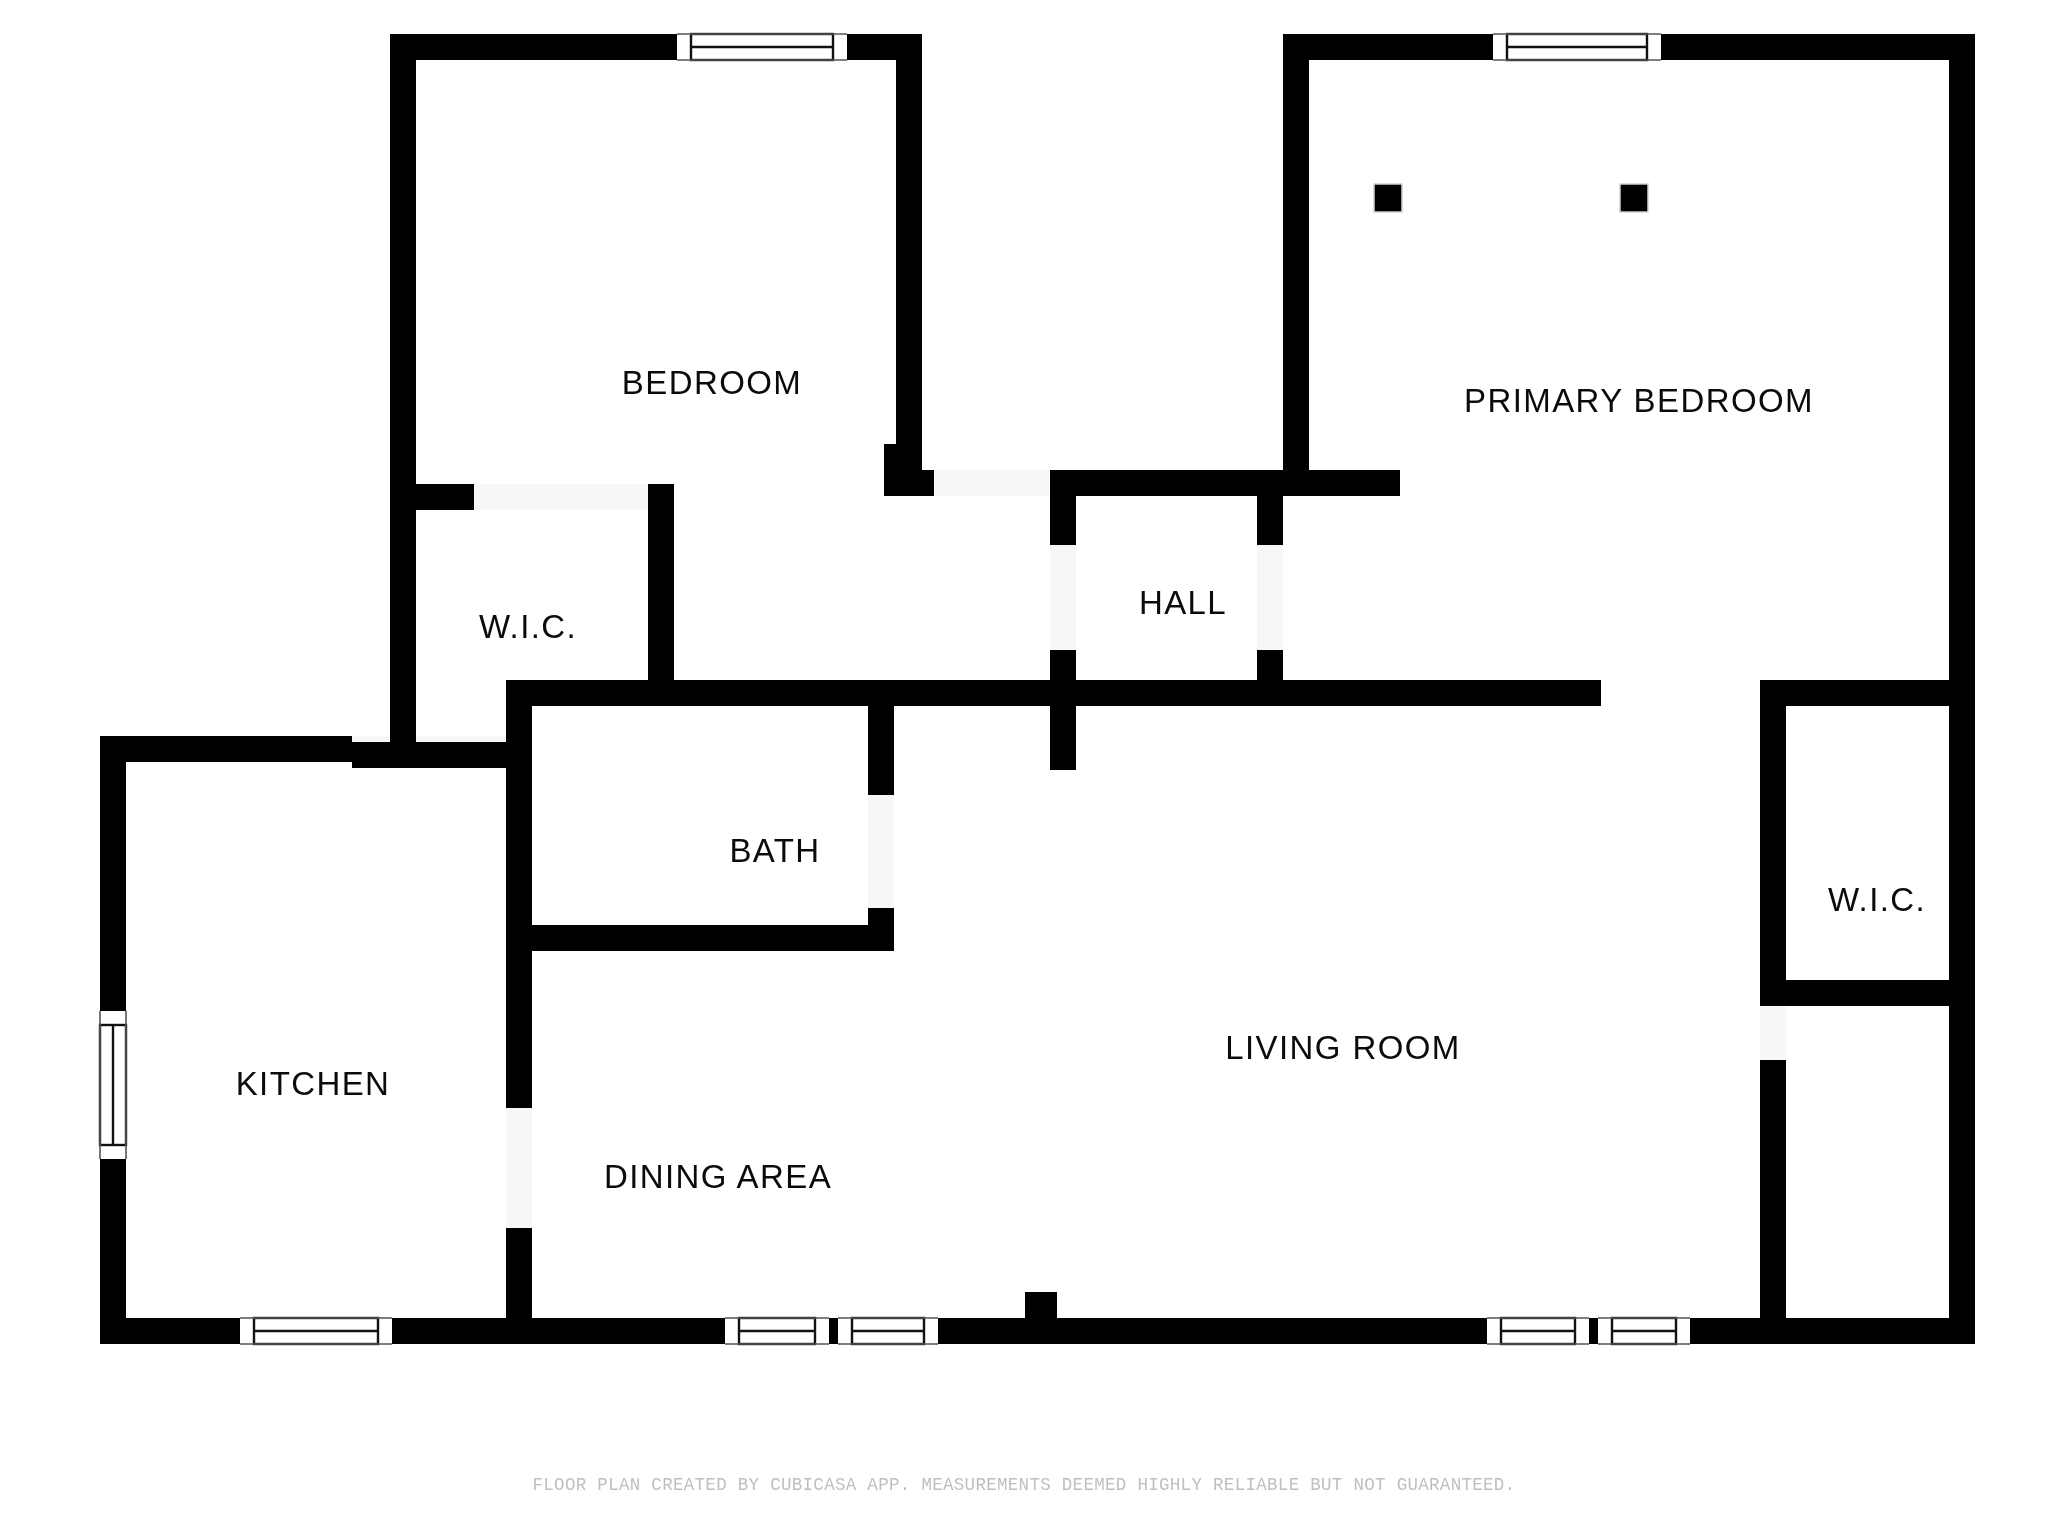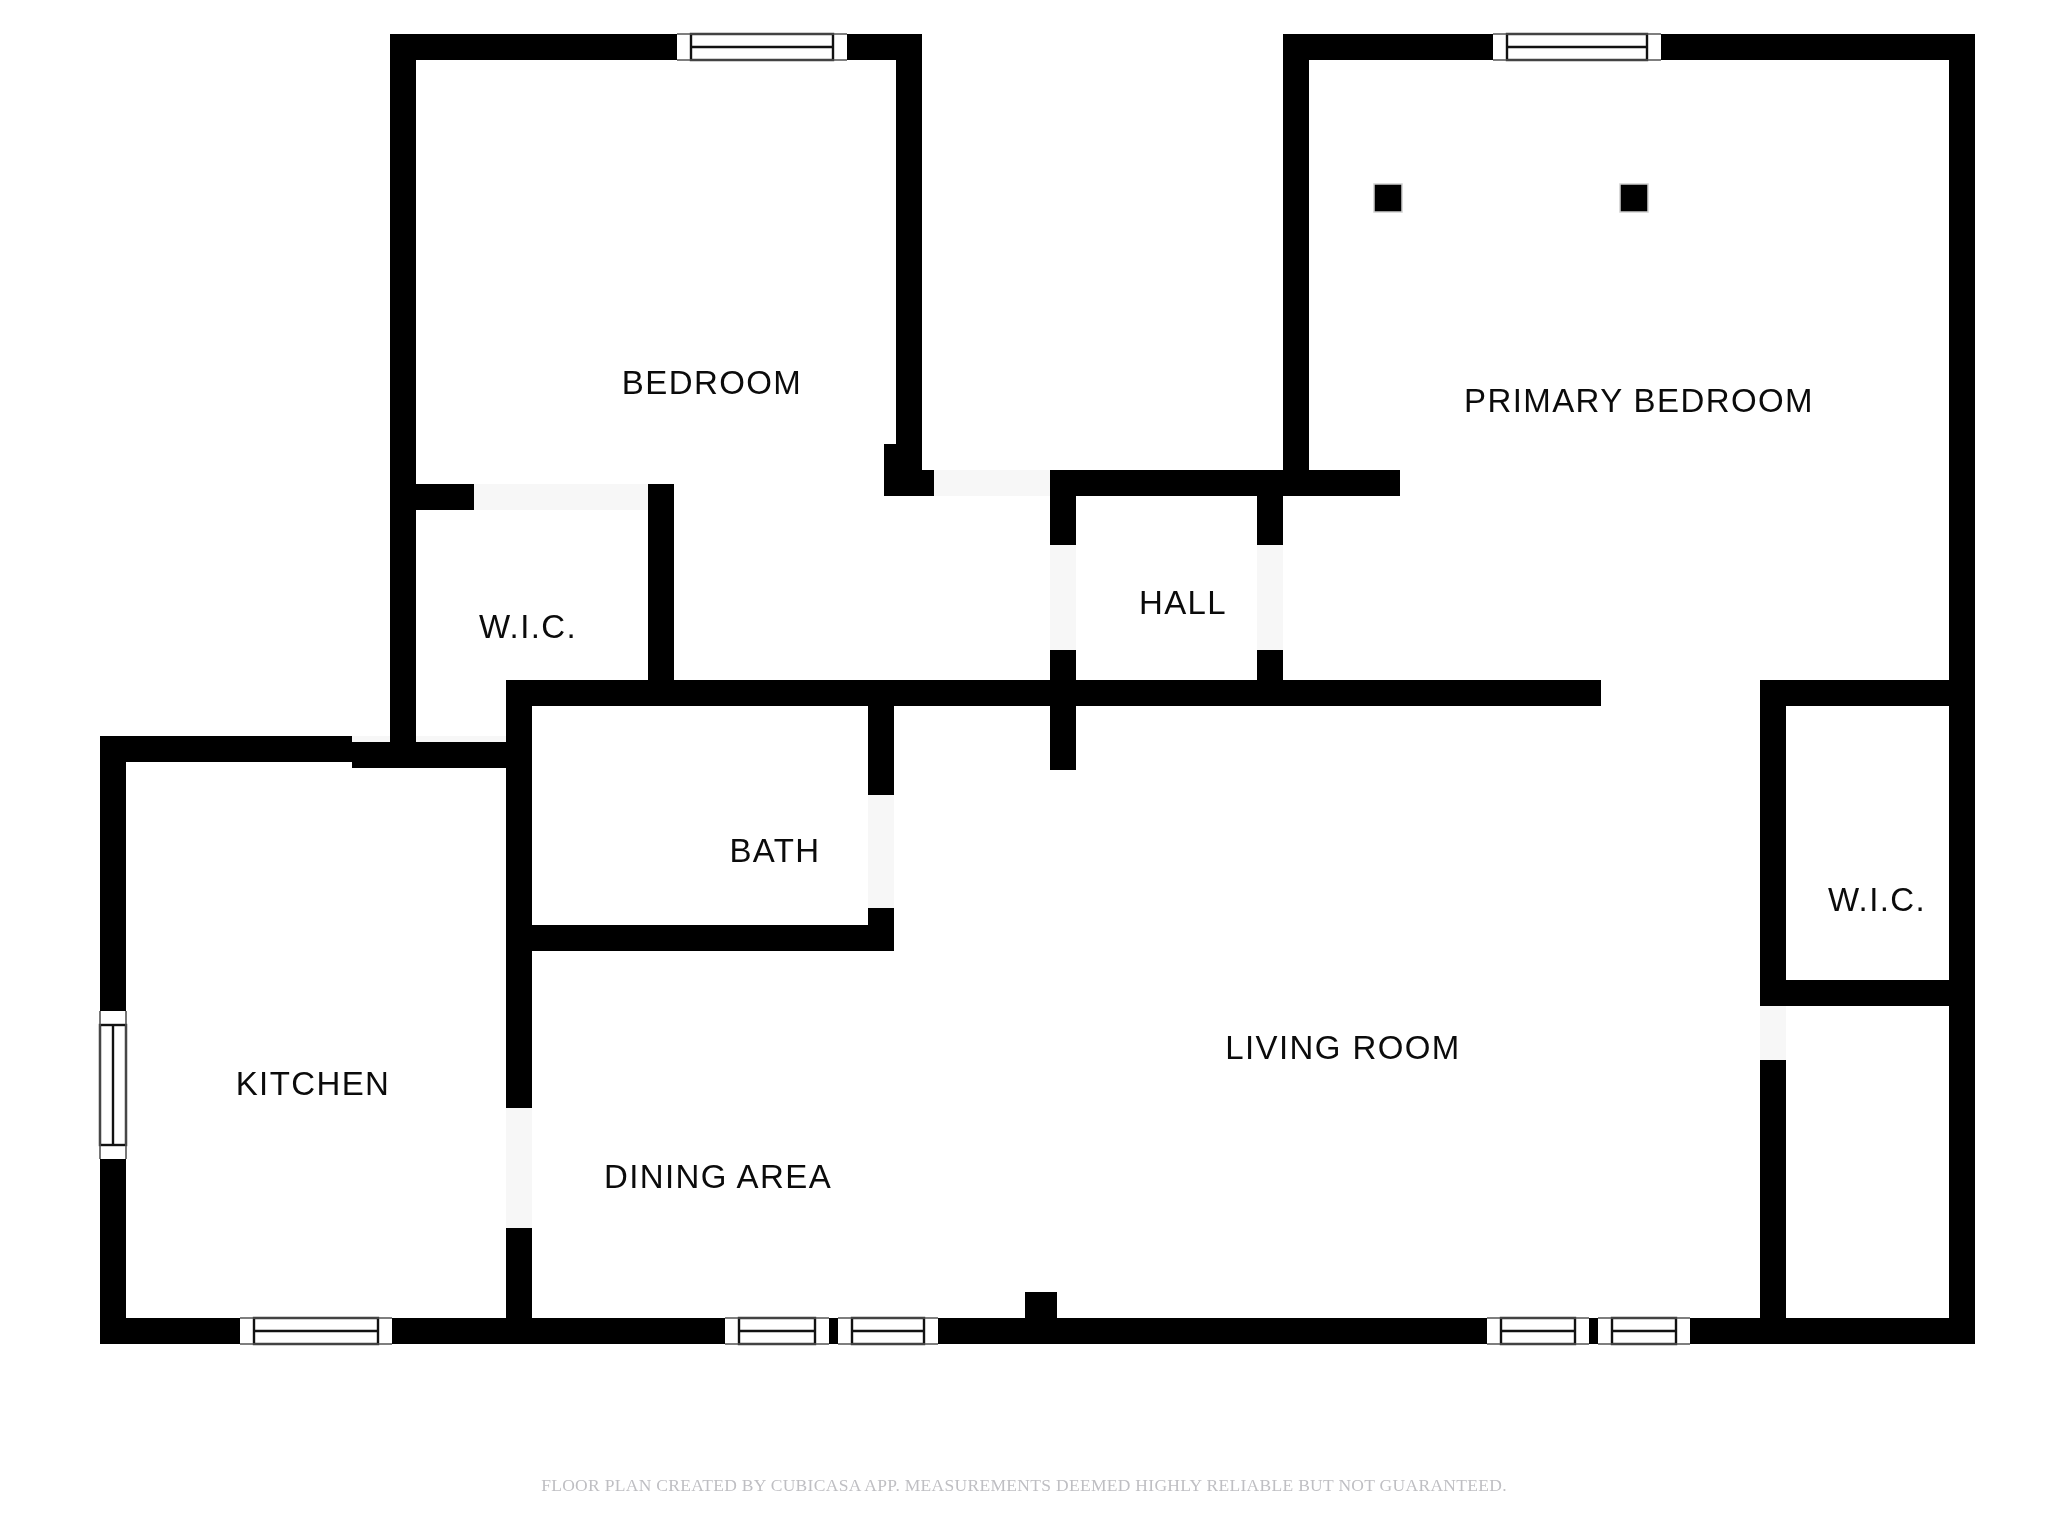--- a/index.html
+++ b/index.html
@@ -32,21 +32,21 @@
     fill: #0b0b0b;
     text-anchor: middle;
     dominant-baseline: middle;
   }
   .footer-note {
     position: absolute;
     left: 0;
     top: 1475px;
     width: 2048px;
     text-align: center;
-    font-family: Liberation Serif, serif;
+    font-family: Liberation Mono, monospace;
     font-size: 17.5px;
     letter-spacing: 0.3px;
     color: #bfbfc3;
     white-space: nowrap;
   }
 </style>
 </head>
 <body>
 
 <div id="floorplan-wrap">

